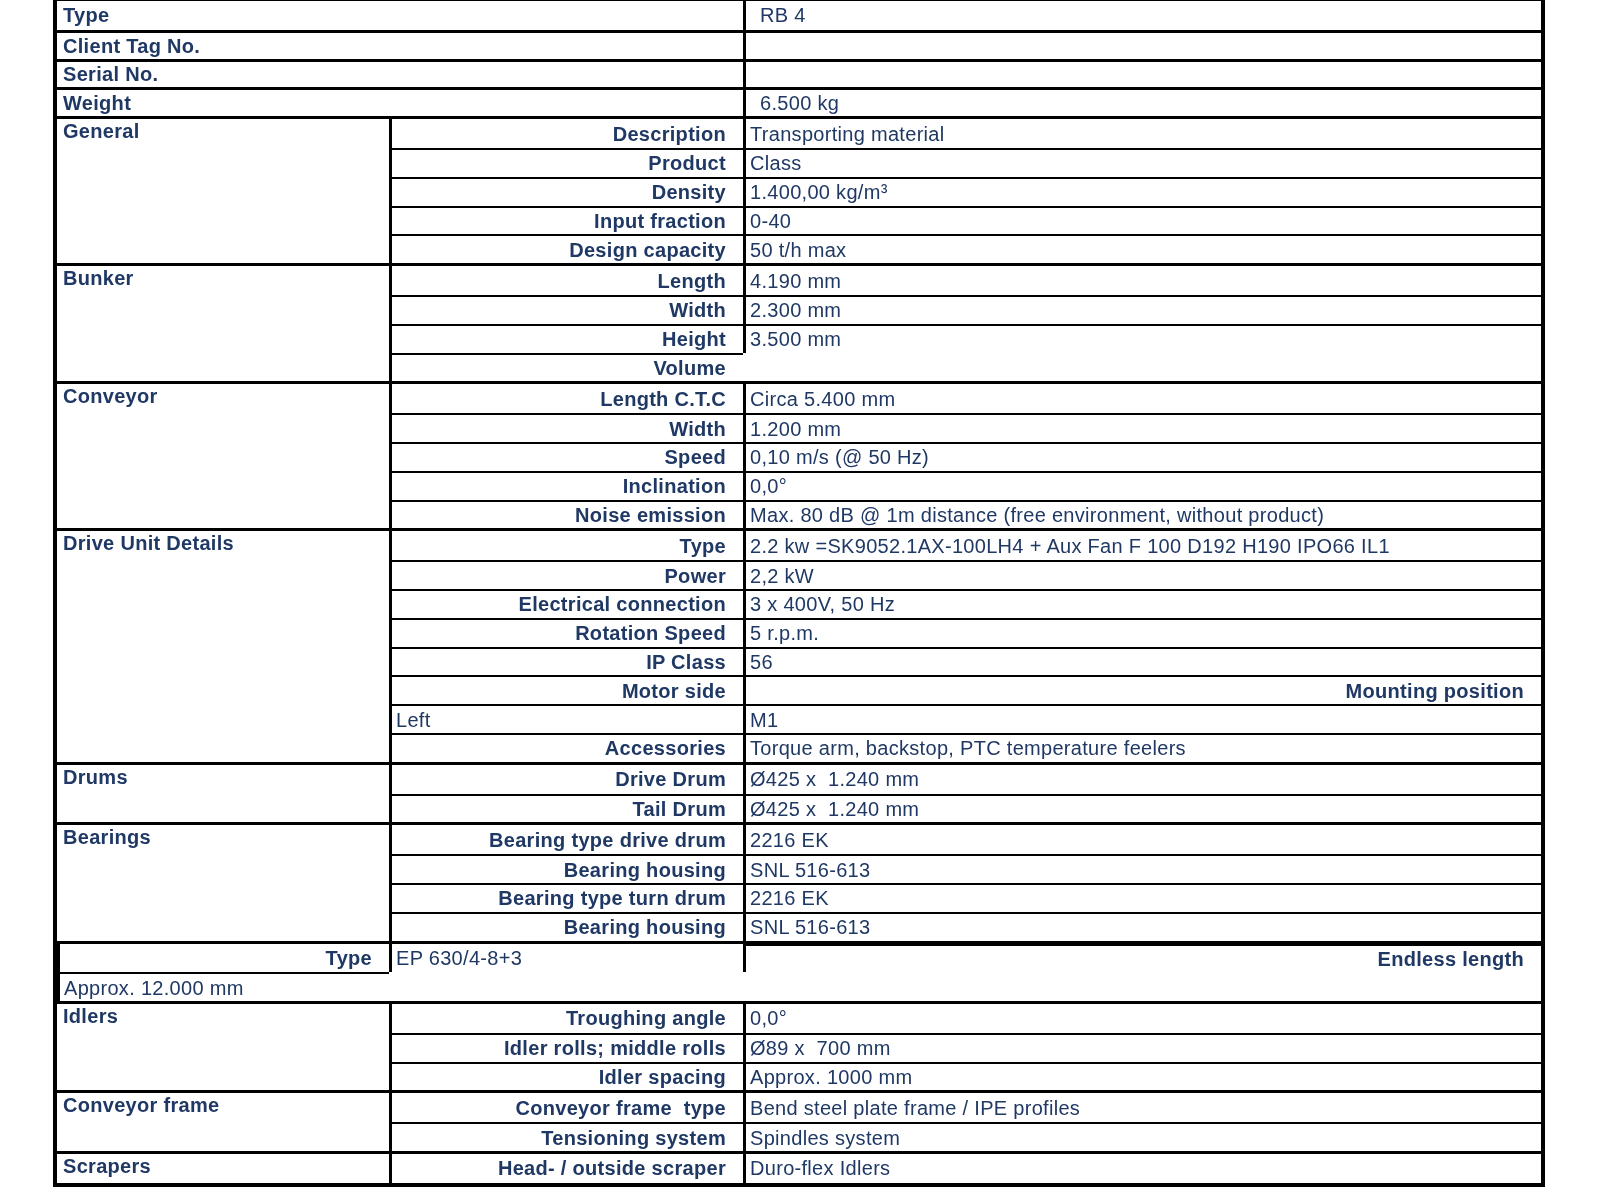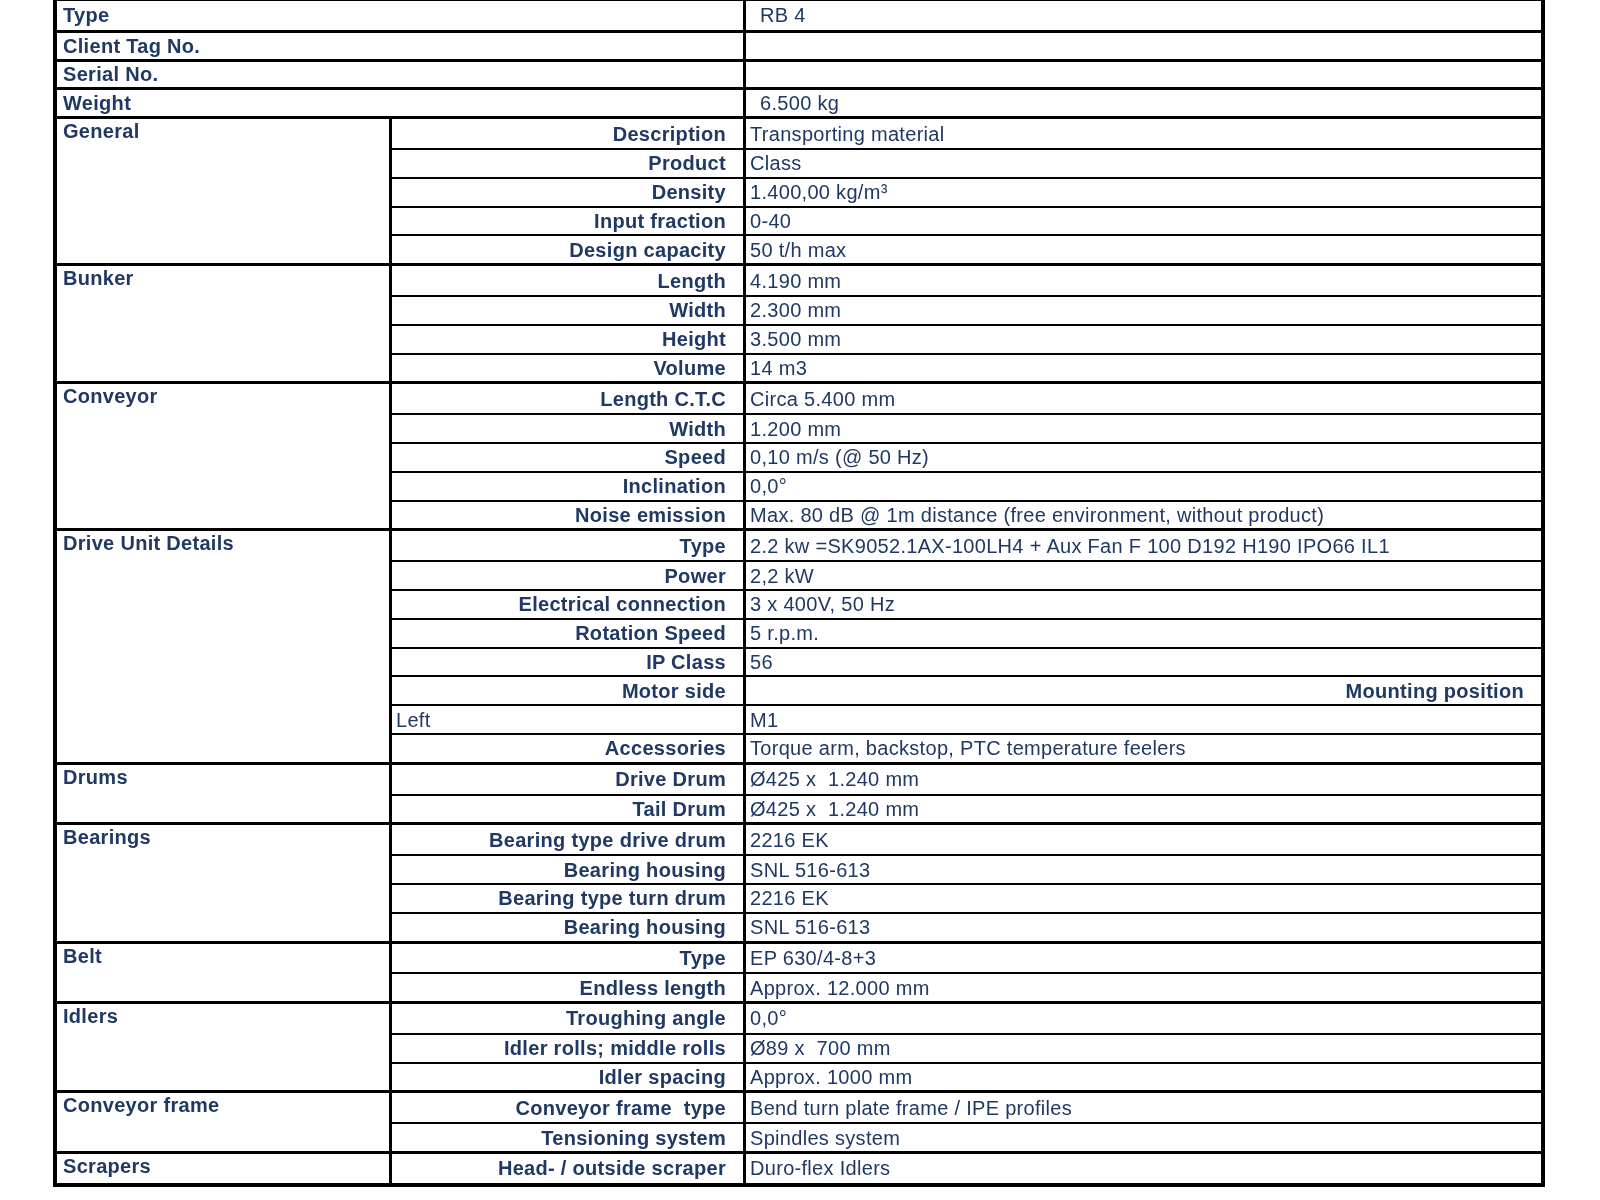--- a/index.html
+++ b/index.html
@@ -65,21 +65,20 @@
     </div>
     <div class="block section-block" style="grid-template-rows: repeat(4, var(--row-h));">
       <div class="cell section-name" style="grid-row: 1 / span 4;">Bunker</div>
       <div class="cell attr-label">Length</div>
       <div class="cell attr-value">4.190 mm</div>
       <div class="cell attr-label rsep">Width</div>
       <div class="cell attr-value rsep">2.300 mm</div>
       <div class="cell attr-label rsep">Height</div>
       <div class="cell attr-value rsep">3.500 mm</div>
       <div class="cell attr-label rsep">Volume</div>
-      <div class="cell attr-value rsep">14 m3</div>
     </div>
     <div class="block section-block" style="grid-template-rows: repeat(5, var(--row-h));">
       <div class="cell section-name" style="grid-row: 1 / span 5;">Conveyor</div>
       <div class="cell attr-label">Length C.T.C</div>
       <div class="cell attr-value">Circa 5.400 mm</div>
       <div class="cell attr-label rsep">Width</div>
       <div class="cell attr-value rsep">1.200 mm</div>
       <div class="cell attr-label rsep">Speed</div>
       <div class="cell attr-value rsep">0,10 m/s (@ 50 Hz)</div>
       <div class="cell attr-label rsep">Inclination</div>
@@ -118,39 +117,38 @@
       <div class="cell attr-label">Bearing type drive drum</div>
       <div class="cell attr-value">2216 EK</div>
       <div class="cell attr-label rsep">Bearing housing</div>
       <div class="cell attr-value rsep">SNL 516-613</div>
       <div class="cell attr-label rsep">Bearing type turn drum</div>
       <div class="cell attr-value rsep">2216 EK</div>
       <div class="cell attr-label rsep">Bearing housing</div>
       <div class="cell attr-value rsep">SNL 516-613</div>
     </div>
     <div class="block section-block" style="grid-template-rows: repeat(2, var(--row-h));">
-      <div class="cell section-name" style="grid-row: 1 / span 2;">Belt</div>
       <div class="cell attr-label">Type</div>
       <div class="cell attr-value">EP 630/4-8+3</div>
       <div class="cell attr-label rsep">Endless length</div>
       <div class="cell attr-value rsep">Approx. 12.000 mm</div>
     </div>
     <div class="block section-block" style="grid-template-rows: repeat(3, var(--row-h));">
       <div class="cell section-name" style="grid-row: 1 / span 3;">Idlers</div>
       <div class="cell attr-label">Troughing angle</div>
       <div class="cell attr-value">0,0°</div>
       <div class="cell attr-label rsep">Idler rolls; middle rolls</div>
       <div class="cell attr-value rsep">Ø89 x  700 mm</div>
       <div class="cell attr-label rsep">Idler spacing</div>
       <div class="cell attr-value rsep">Approx. 1000 mm</div>
     </div>
     <div class="block section-block" style="grid-template-rows: repeat(2, var(--row-h));">
       <div class="cell section-name" style="grid-row: 1 / span 2;">Conveyor frame</div>
       <div class="cell attr-label">Conveyor frame  type</div>
-      <div class="cell attr-value">Bend turn plate frame / IPE profiles</div>
+      <div class="cell attr-value">Bend steel plate frame / IPE profiles</div>
       <div class="cell attr-label rsep">Tensioning system</div>
       <div class="cell attr-value rsep">Spindles system</div>
     </div>
     <div class="block section-block" style="grid-template-rows: repeat(1, var(--row-h));">
       <div class="cell section-name" style="grid-row: 1 / span 1;">Scrapers</div>
       <div class="cell attr-label">Head- / outside scraper</div>
       <div class="cell attr-value">Duro-flex Idlers</div>
     </div>
   </div>
 

